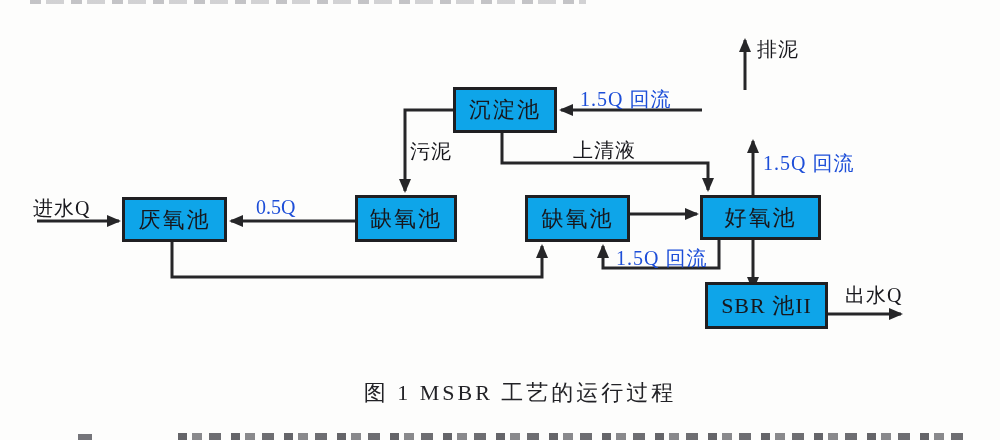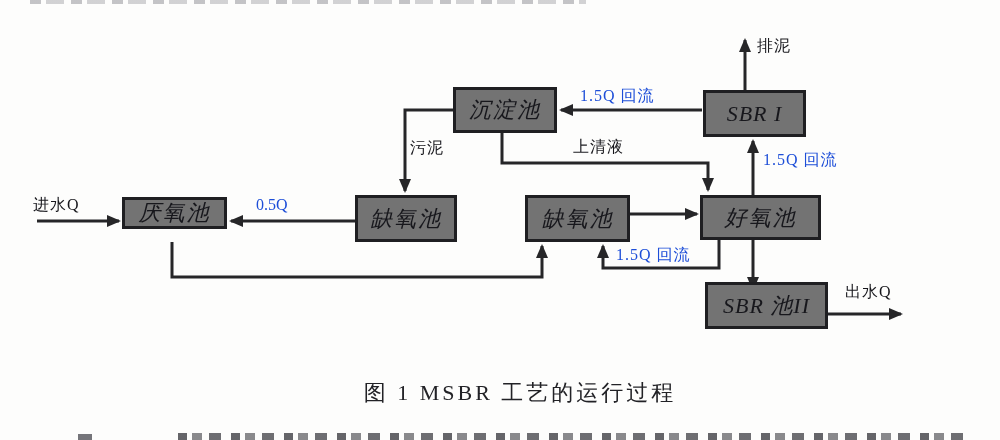--- a/index.html
+++ b/index.html
@@ -14,32 +14,31 @@
     overflow: hidden;
     color: #1a1a20;
   }
   .edges {
     position: absolute; left: 0; top: 0;
     width: 1000px; height: 440px;
   }
   .node {
     position: absolute;
     border: 3px solid #1f1f22;
-    background: #737373;
+    background: #0ea5e9;
     display: flex; align-items: center; justify-content: center;
     font-size: 22px;
     letter-spacing: 2px;
     color: #17171c;
     box-sizing: border-box;
     white-space: nowrap;
-    font-style: italic;
   }
   .lbl {
     position: absolute;
-    font-size: 16px;
+    font-size: 20px;
     letter-spacing: 1px;
     color: #17171c;
     white-space: nowrap;
   }
   .lbl.q { color: #1d4ed8; }
   .caption {
     position: absolute;
     left: 320px; top: 378px; width: 400px;
     text-align: center;
     font-size: 22px;
@@ -93,23 +92,22 @@
       <path d="M630,214 H697" marker-end="url(#ah)"></path>
       <path d="M719,240 V268 H603 V246" marker-end="url(#ah)"></path>
       <path d="M172,242 V277 H542 V246" marker-end="url(#ah)"></path>
       <path d="M753,240 V289" marker-end="url(#ah)"></path>
       <path d="M828,314 H901" marker-end="url(#ah)"></path>
     </g>
   </svg>
 
   <div class="node" style="left:453px;top:87px;width:104px;height:46px">沉淀池</div>
 
-  <div class="node" style="left:703px;top:90px;width:103px;height:47px;letter-spacing:1px">SBR I</div>
 
-  <div class="node" style="left:122px;top:197px;width:105px;height:32px">厌氧池</div>
+  <div class="node" style="left:122px;top:197px;width:105px;height:45px">厌氧池</div>
 
   <div class="node" style="left:355px;top:195px;width:102px;height:47px">缺氧池</div>
 
   <div class="node" style="left:525px;top:195px;width:105px;height:47px">缺氧池</div>
 
   <div class="node" style="left:700px;top:195px;width:121px;height:45px">好氧池</div>
 
   <div class="node" style="left:705px;top:282px;width:123px;height:47px;letter-spacing:1px">SBR 池II</div>
 
   <div class="lbl" style="left:33px;top:195px">进水Q</div>

